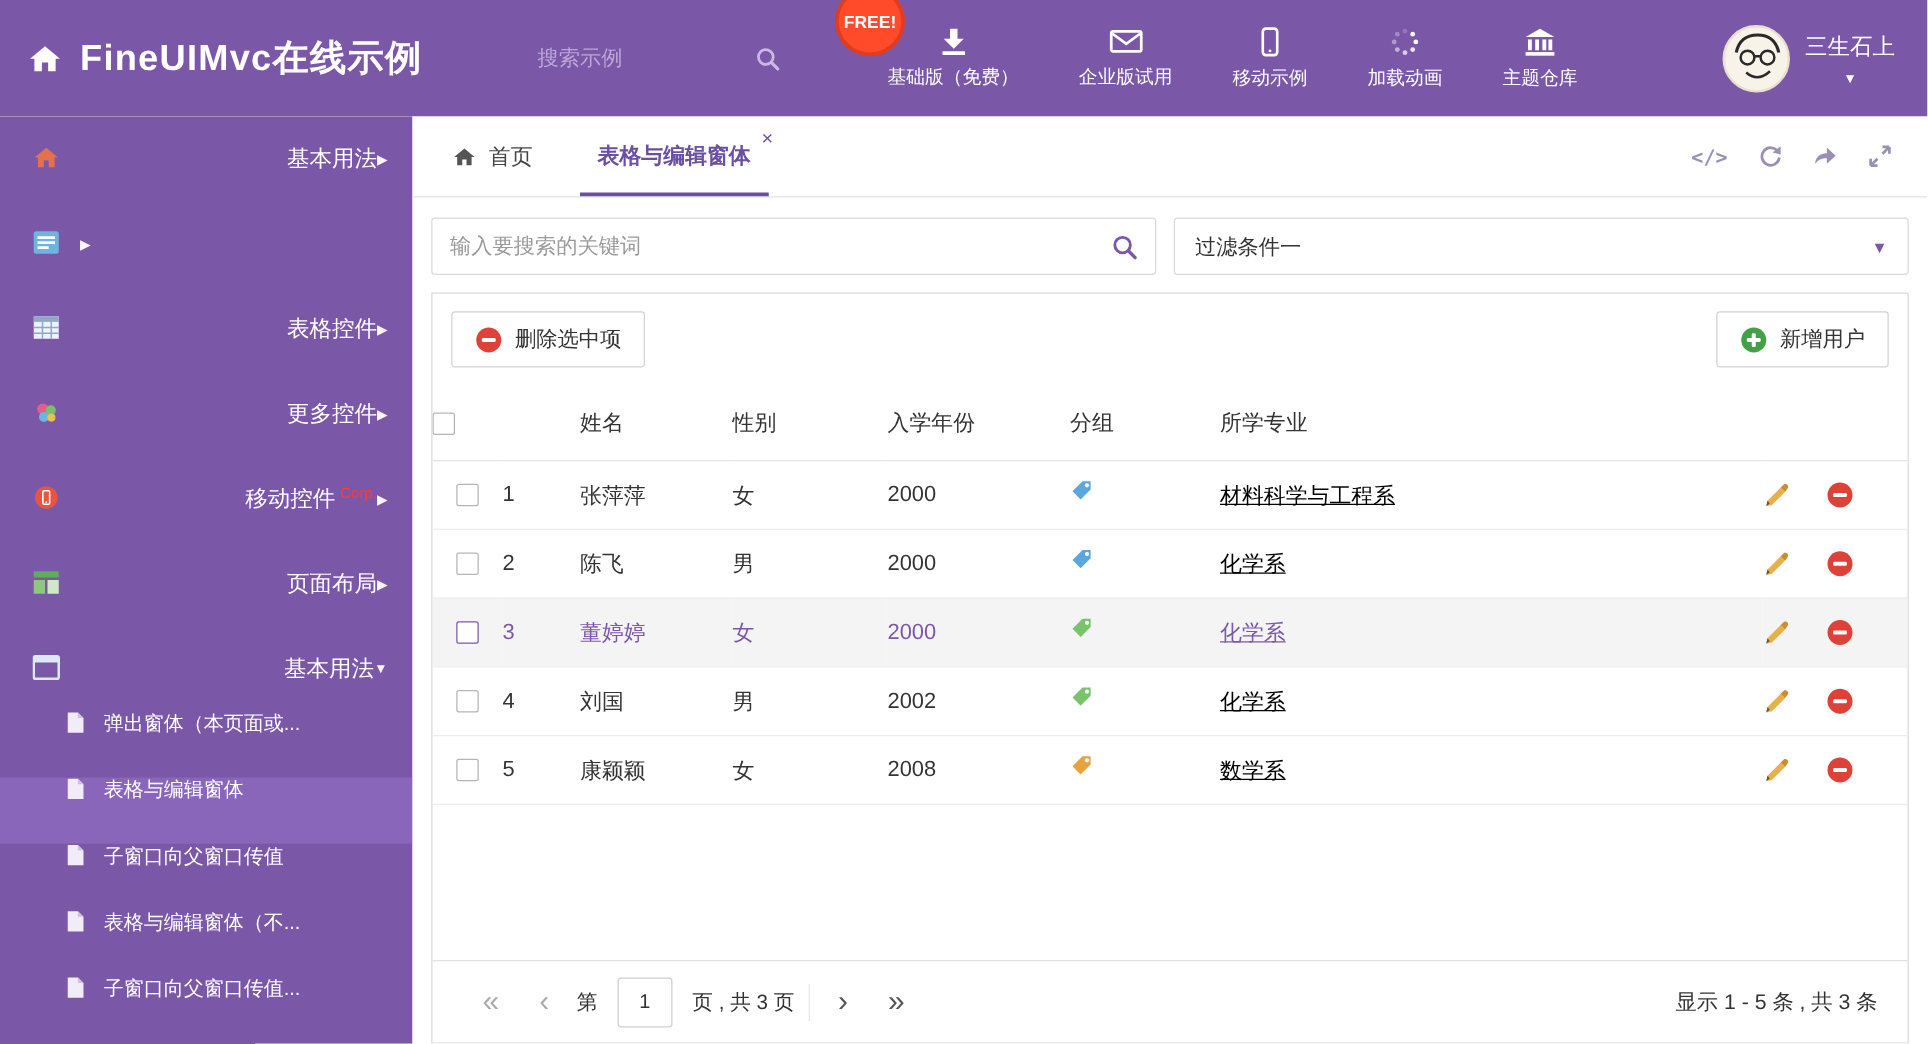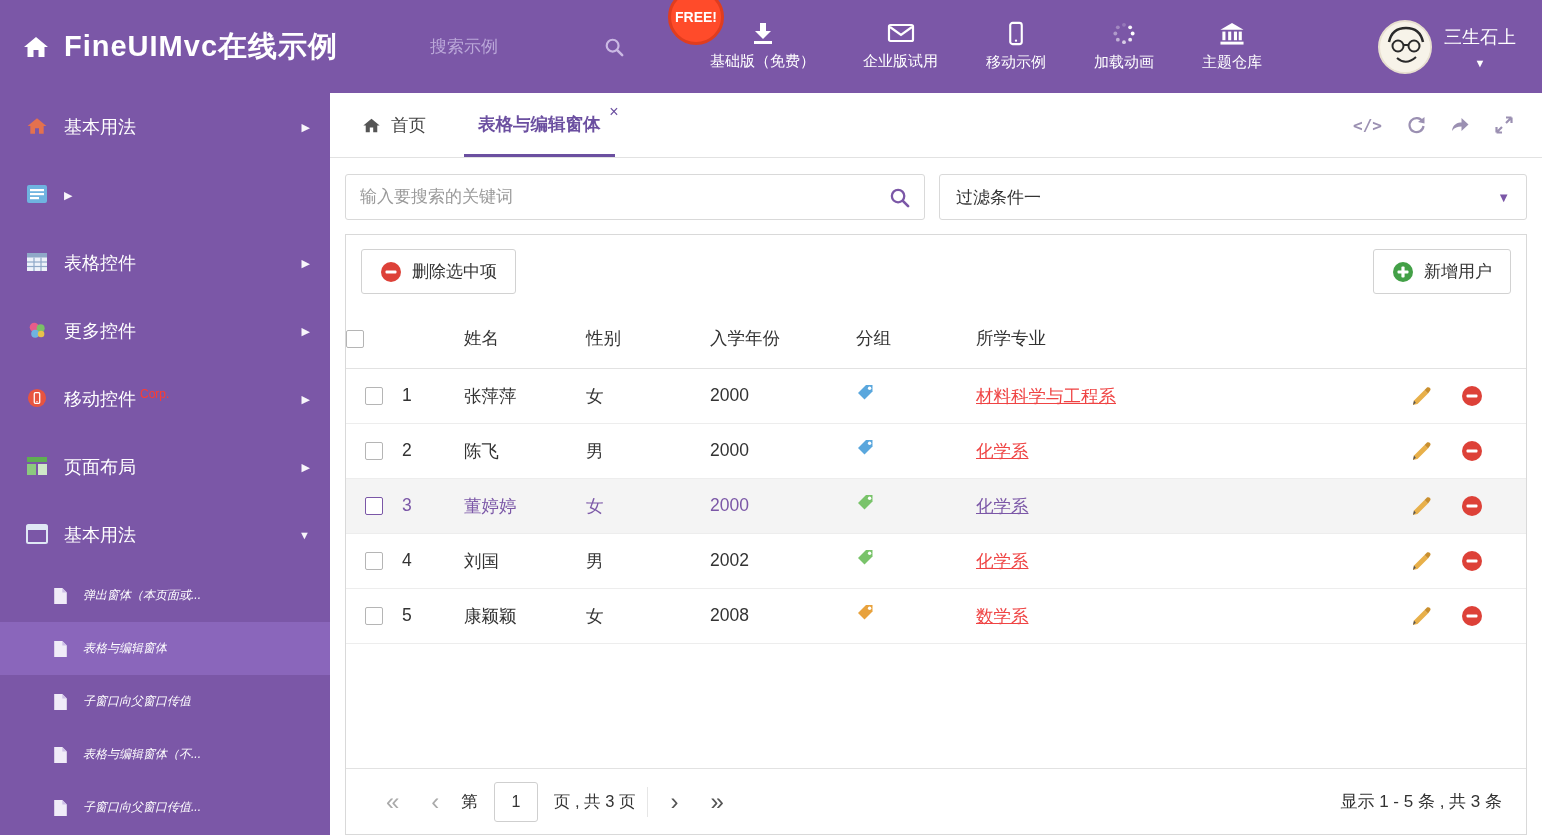--- a/index.html
+++ b/index.html
@@ -23,26 +23,26 @@
   .user-area { margin-left:auto; display:flex; align-items:center; gap:12px; padding-right:26px; }
   .avatar { width:54px; height:54px; border-radius:50%; background:#f7f2e8; border:2px solid #e8e0d0; overflow:hidden; flex:0 0 auto; }
   .user-name { font-size:18px; display:flex; align-items:center; gap:8px; cursor:pointer; white-space:nowrap;flex-direction:column; }
   .caret { font-size:11px; }
 
   
   .page-body { flex:1; display:flex; overflow:hidden; }
 
   
   .sidebar { width:330px; background:#7b57a7; color:#fff; flex:0 0 auto; overflow:hidden; }
-  .side-item { height:68px; display:flex; align-items:center; padding:0 20px 0 26px; cursor:pointer; }
+  .side-item { height:68px; display:flex; align-items:center; padding:0 20px 0 26px; cursor:pointer;text-align:right; }
   .side-item .s-icon { width:22px; height:22px; margin-right:16px; flex:0 0 auto; }
   .side-item .s-label { font-size:18px; flex:1; white-space:nowrap; }
   .side-item .corp { color:#ff3b30; font-size:12px; margin-left:4px; vertical-align:super; }
   .side-arrow { font-size:11px; color:rgba(255,255,255,.95); }
-  .side-sub { height:53px; display:flex; align-items:center; padding-left:52px; cursor:pointer; font-size:12px;font-style:italic; }
+  .side-sub { height:53px; display:flex; align-items:flex-start; padding-left:52px; cursor:pointer; font-size:16px; }
   .side-sub .f-icon { width:17px; height:17px; margin-right:14px; flex:0 0 auto; }
   .side-sub.active { background:#8a66bb; }
   .side-sub .sub-label { white-space:nowrap; overflow:hidden; }
 
   
   .main { flex:1; display:flex; flex-direction:column; overflow:hidden; background:#fff; }
 
   
   .tabbar { height:65px; border-bottom:1px solid #e2e2e2; display:flex; align-items:stretch; padding-left:18px; flex:0 0 auto; }
   .tab { display:flex; align-items:center; gap:10px; padding:0 14px; font-size:17.5px; cursor:pointer; position:relative; color:#444; }
@@ -73,21 +73,21 @@
   .c-num   { width:62px; }
   .c-name  { width:122px; }
   .c-gender{ width:124px; }
   .c-year  { width:146px; }
   .c-group { width:120px; }
   .c-actions { width:116px; }
   .checkbox { display:inline-block; width:18px; height:18px; border:1px solid #b5b5b5; border-radius:2px; background:#fff; vertical-align:middle; cursor:pointer; }
   .row.selected td { background:#f4f4f4; color:#7b57a7; }
   .row.selected .majorlink { color:#7b57a7; }
   .row.selected .checkbox { border-color:#7b57a7; }
-  .majorlink { color:#ef4444; text-decoration:underline; cursor:pointer; }
+  .majorlink { color:#000000; text-decoration:underline; cursor:pointer; }
   .tagwrap { display:inline-block; width:20px; height:20px; cursor:pointer; }
   .action { display:inline-block; width:22px; height:22px; cursor:pointer; margin-right:24px; vertical-align:middle; }
   .action:last-child { margin-right:0; }
 
   .grid-spacer { flex:1; }
 
   .pager { border-top:1px solid #e2e2e2; height:66px; display:flex; align-items:center; padding:0 24px; flex:0 0 auto; font-size:16.5px; }
   .pg-btn { color:#aaa; font-size:24px; cursor:pointer; padding:0 16px; }
   .pg-btn.enabled { color:#555; }
   .pg-sep { width:1px; height:30px; background:#e6e6e6; margin:0 6px; }

